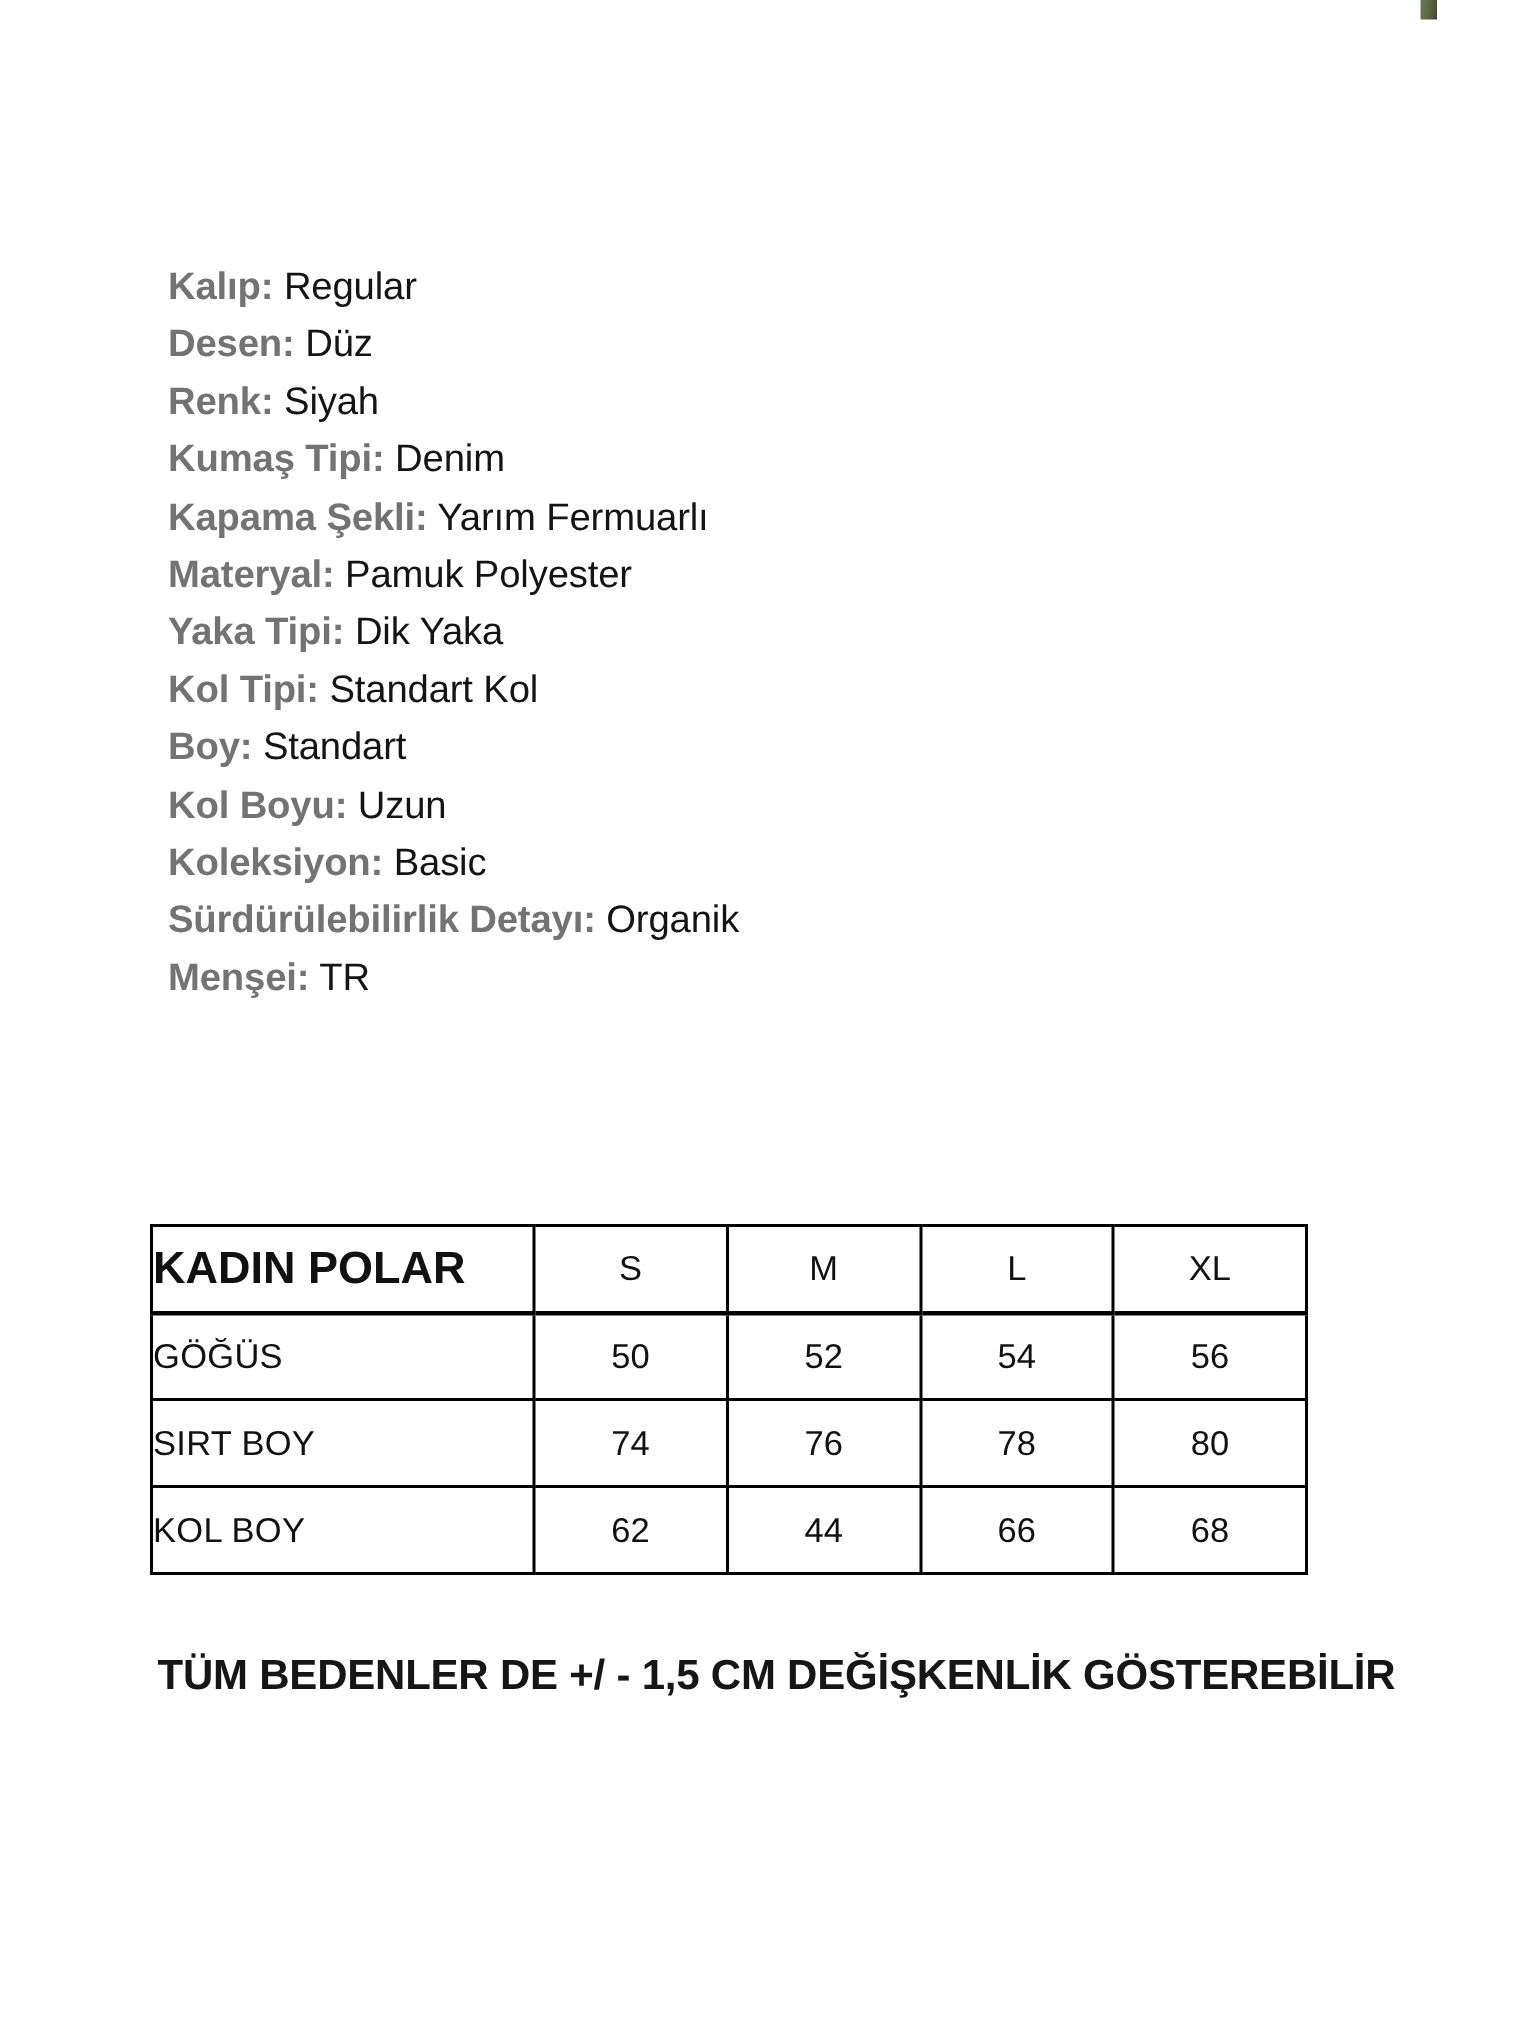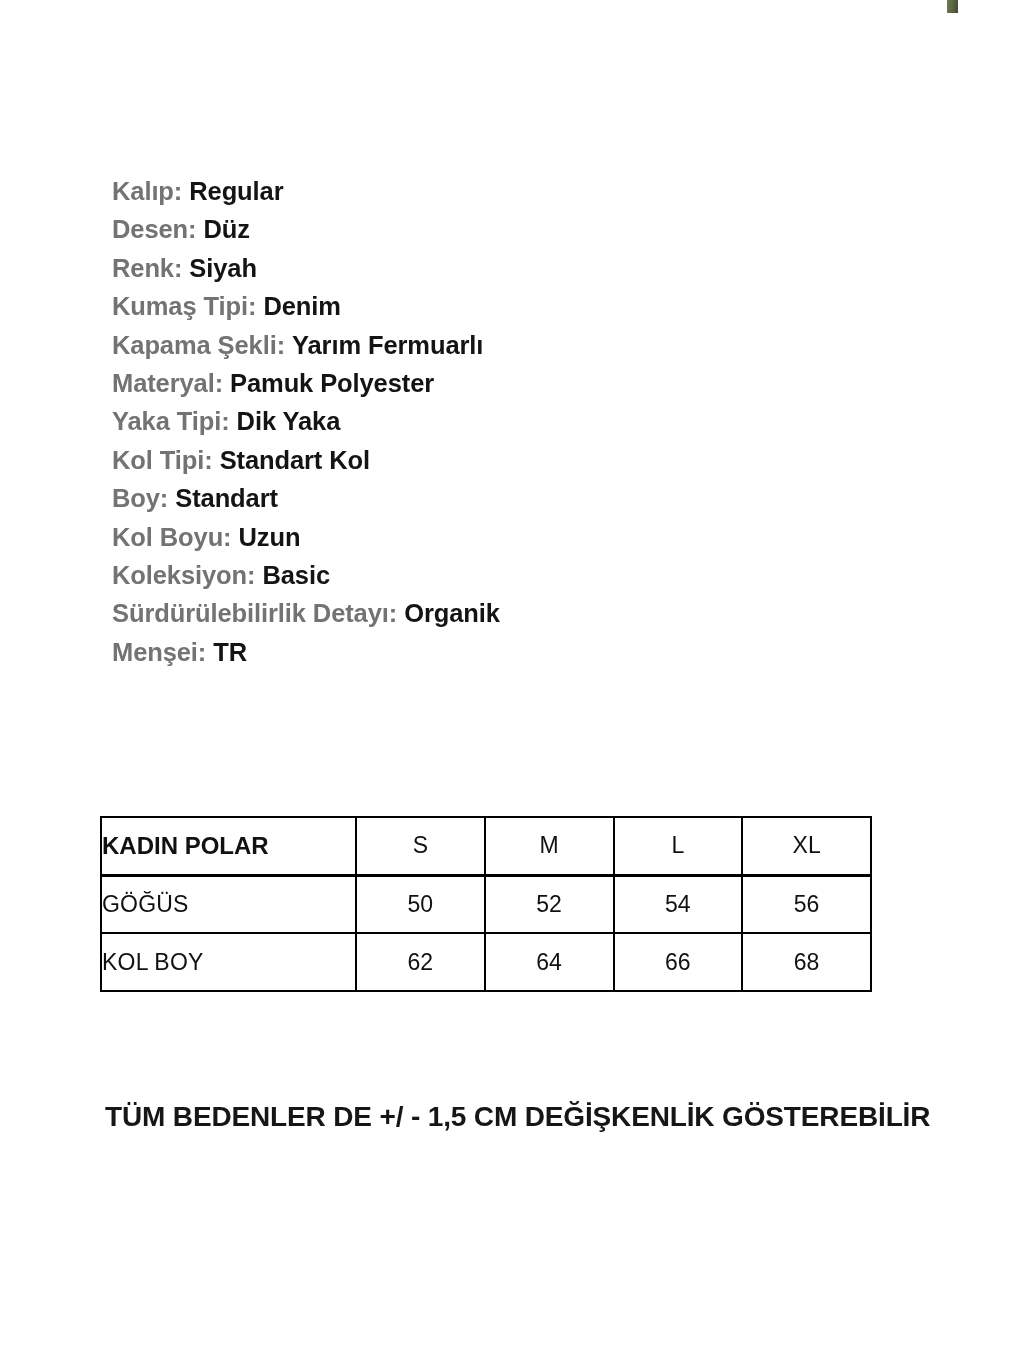--- a/index.html
+++ b/index.html
@@ -39,21 +39,21 @@
     font-size: 25.5px;
     line-height: 38.4px;
     white-space: nowrap;
     letter-spacing: -0.1px;
   }
   .spec-label {
     font-weight: 700;
     color: #737373;
   }
   .spec-value {
-    font-weight: 700;
+    font-weight: 400;
     color: #141414;
   }
 
   
   .size-table-wrap {
     position: absolute;
     left: 100px;
     top: 816px;
     width: 770px;
   }
@@ -78,21 +78,21 @@
   table.size-table thead th {
     border-bottom-width: 3.5px;
   }
   th.row-head, td.row-head {
     text-align: left;
     padding-left: 11px;
     letter-spacing: 0.2px;
   }
   th.row-head.corner {
     font-weight: 700;
-    font-size: 24px;
+    font-size: 30px;
     letter-spacing: 0px;
   }
   th.size-head, td.size-cell {
     text-align: center;
     font-size: 23.5px;
   }
 
   
   .table-note {
     position: absolute;
@@ -185,23 +185,30 @@
     </thead>
     <tbody>
       <tr>
         <td class="row-head">GÖĞÜS</td>
         <td class="size-cell">50</td>
         <td class="size-cell">52</td>
         <td class="size-cell">54</td>
         <td class="size-cell">56</td>
       </tr>
       <tr>
+        <td class="row-head">SIRT BOY</td>
+        <td class="size-cell">74</td>
+        <td class="size-cell">76</td>
+        <td class="size-cell">78</td>
+        <td class="size-cell">80</td>
+      </tr>
+      <tr>
         <td class="row-head">KOL BOY</td>
         <td class="size-cell">62</td>
-        <td class="size-cell">64</td>
+        <td class="size-cell">44</td>
         <td class="size-cell">66</td>
         <td class="size-cell">68</td>
       </tr>
     </tbody>
   </table>
 </section>
 
 <p class="table-note">TÜM BEDENLER DE +/ - 1,5 CM DEĞİŞKENLİK GÖSTEREBİLİR</p>
 
 </body></html>

